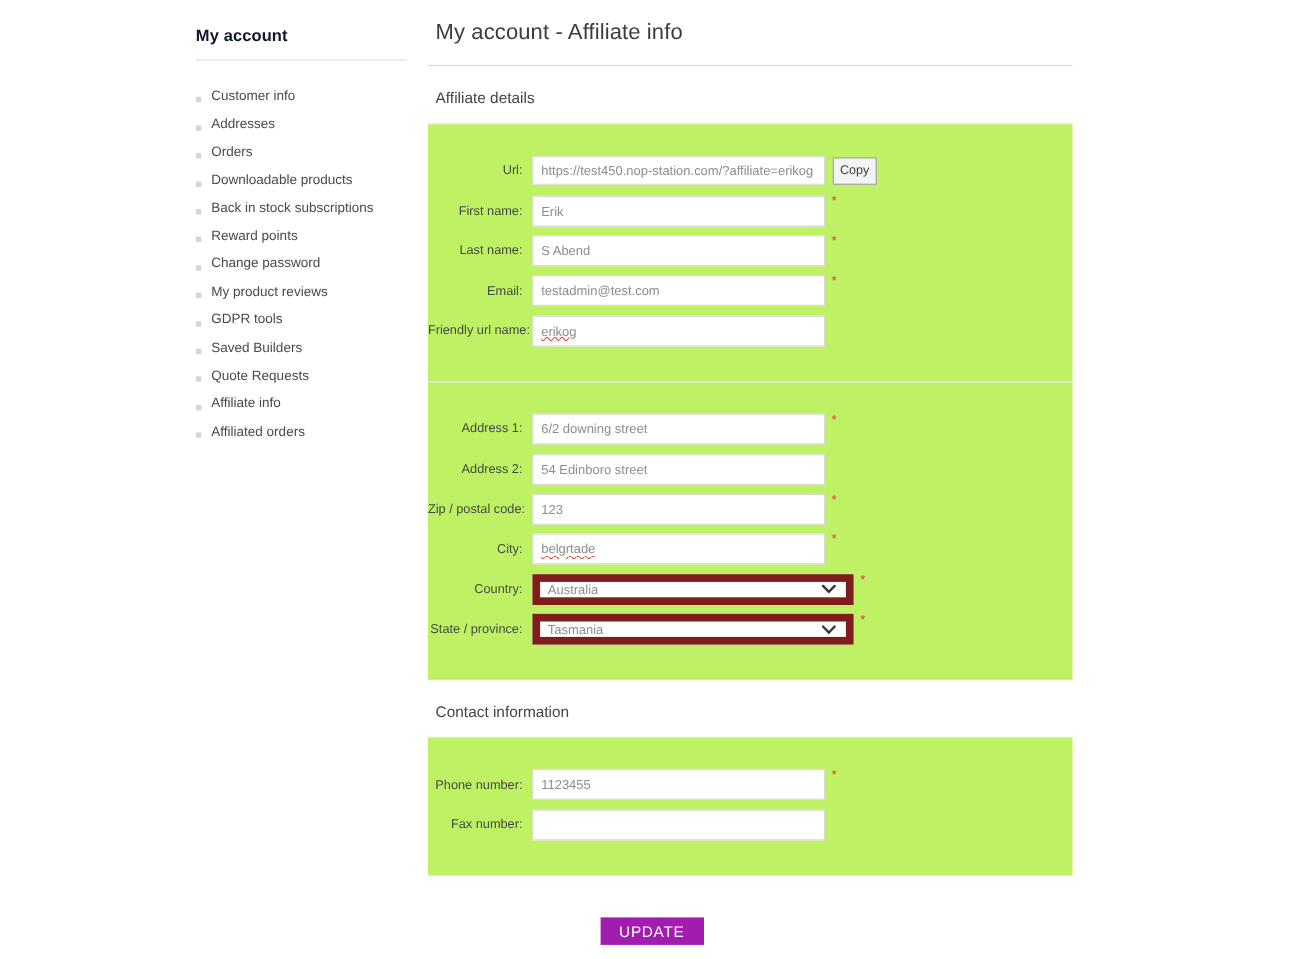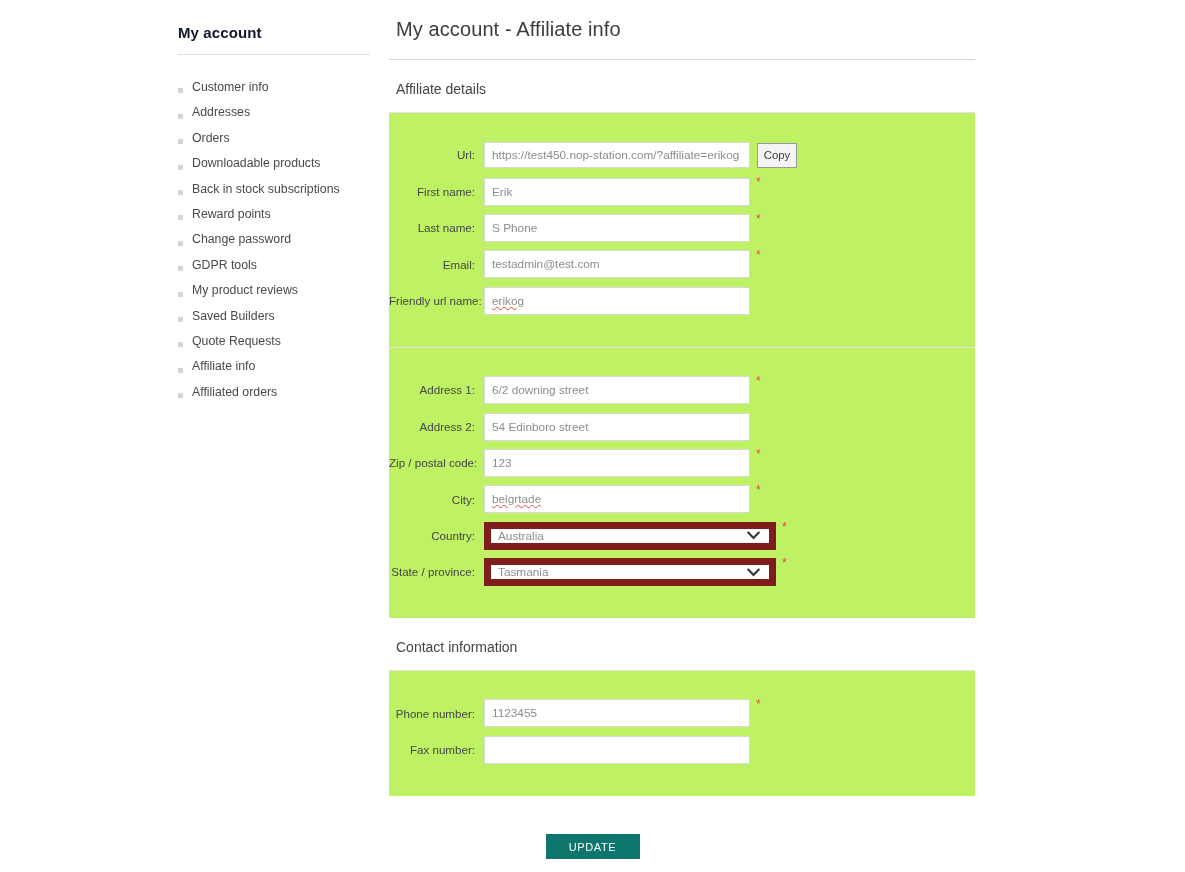--- a/index.html
+++ b/index.html
@@ -199,25 +199,25 @@
     position: absolute;
     left: 0;
     top: 834px;
     width: 1185px;
     display: flex;
     justify-content: center;
   }
   .update-button {
     width: 94px;
     height: 25px;
-    background: #0f766e;
+    background: #a21caf;
     color: #ffffff;
     border: none;
     font-family: "Liberation Sans", sans-serif;
-    font-size: 11px;
+    font-size: 14px;
     letter-spacing: .6px;
     cursor: pointer;
     border-radius: 0;
   }
 </style>
 </head>
 <body>
 
 <div class="page">
 
@@ -248,25 +248,25 @@
       <li class="sidebar-item">
         <span class="bullet"></span>
         <span class="sidebar-link">Reward points</span>
       </li>
       <li class="sidebar-item">
         <span class="bullet"></span>
         <span class="sidebar-link">Change password</span>
       </li>
       <li class="sidebar-item">
         <span class="bullet"></span>
+        <span class="sidebar-link">My product reviews</span>
+      </li>
+      <li class="sidebar-item">
+        <span class="bullet"></span>
         <span class="sidebar-link">GDPR tools</span>
-      </li>
-      <li class="sidebar-item">
-        <span class="bullet"></span>
-        <span class="sidebar-link">My product reviews</span>
       </li>
       <li class="sidebar-item">
         <span class="bullet"></span>
         <span class="sidebar-link">Saved Builders</span>
       </li>
       <li class="sidebar-item">
         <span class="bullet"></span>
         <span class="sidebar-link">Quote Requests</span>
       </li>
       <li class="sidebar-item">
@@ -297,21 +297,21 @@
       </div>
 
       <div class="form-row">
         <div class="field-label">First name:</div>
         <div class="field-input tall">Erik</div>
         <span class="req">*</span>
       </div>
 
       <div class="form-row">
         <div class="field-label">Last name:</div>
-        <div class="field-input tall">S Phone</div>
+        <div class="field-input tall">S Abend</div>
         <span class="req">*</span>
       </div>
 
       <div class="form-row">
         <div class="field-label">Email:</div>
         <div class="field-input tall">testadmin@test.com</div>
         <span class="req">*</span>
       </div>
 
       <div class="form-row">

